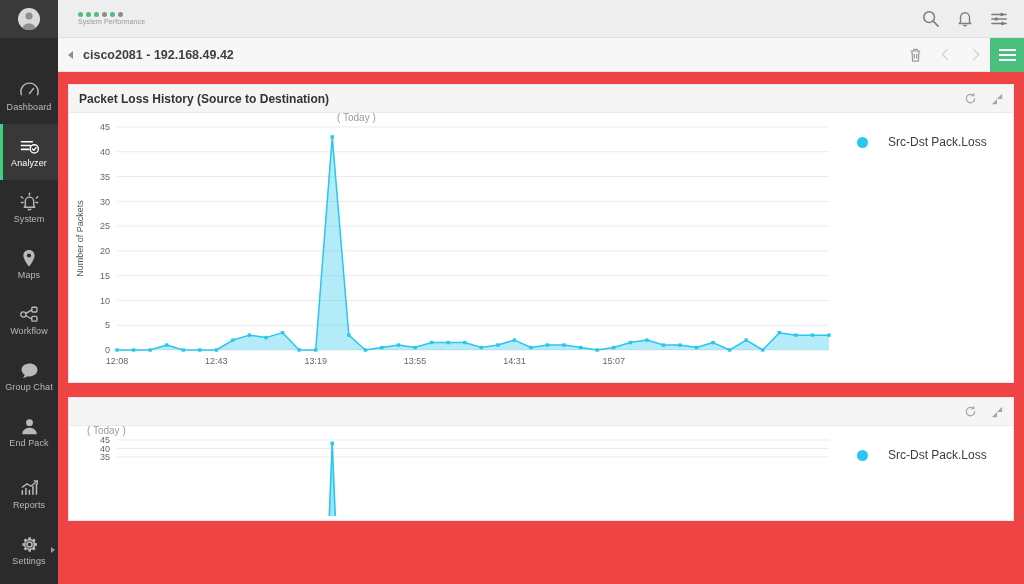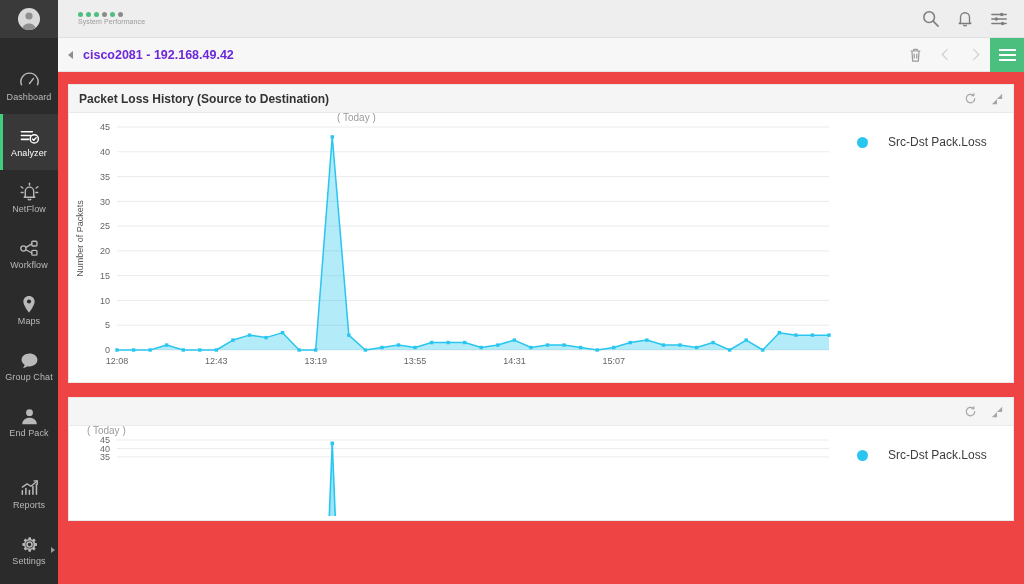--- a/index.html
+++ b/index.html
@@ -23,21 +23,21 @@
     height: 38px;
     display: flex; align-items: center; justify-content: center;
     background: #3a3a3a;
   }
   .avatar {
     width: 22px; height: 22px; border-radius: 50%;
     background: #d9d9d9;
     display: flex; align-items: flex-end; justify-content: center;
     overflow: hidden;
   }
-  .nav-top { padding-top: 20px; }
+  .nav-top { padding-top: 30px; }
   .nav-item {
     position: relative;
     height: 56px;
     display: flex; flex-direction: column;
     align-items: center; justify-content: center;
     gap: 3px;
     cursor: pointer;
     color: #b9b9b9;
   }
   .nav-item.active { background: #383838; color: #ffffff; }
@@ -82,21 +82,21 @@
     display: flex; align-items: center;
     padding-left: 10px;
   }
   .crumb-back {
     width: 0; height: 0;
     border-right: 5px solid #8e8e8e;
     border-top: 4px solid transparent;
     border-bottom: 4px solid transparent;
     margin-right: 10px; cursor: pointer;
   }
-  .crumb-title { font-size: 12.5px; font-weight: bold; color: #6d28d9; }
+  .crumb-title { font-size: 12.5px; font-weight: bold; color: #404040; }
   .crumb-actions { margin-left: auto; display: flex; align-items: center; height: 34px; }
   .crumb-actions .cicon { width: 30px; display: flex; align-items: center; justify-content: center; color: #9b9b9b; cursor: pointer; }
   .crumb-actions .cicon.dis { color: #d2d2d2; }
   .menu-btn {
     width: 34px; height: 34px; background: #4bbf7e;
     display: flex; align-items: center; justify-content: center;
     cursor: pointer; flex-direction: column; gap: 3px;
   }
   .menu-btn i { display: block; width: 17px; height: 2px; background: #fff; }
 
@@ -168,41 +168,41 @@
               <path d="M9.4 17.6a1.7 1.7 0 0 0 3.2 0"></path>
               <g stroke-linecap="round">
                 <line x1="2.2" y1="5" x2="4" y2="6.3"></line>
                 <line x1="19.8" y1="5" x2="18" y2="6.3"></line>
                 <line x1="11" y1="1.4" x2="11" y2="3.3"></line>
                 <line x1="2.4" y1="11" x2="4.3" y2="11"></line>
                 <line x1="19.6" y1="11" x2="17.7" y2="11"></line>
               </g>
             </svg>
           </span>
-          <span class="nav-label">NetFlow</span>
+          <span class="nav-label">System</span>
+        </div>
+        <div class="nav-item">
+          <span class="nav-icon">
+            <svg width="20" height="21" viewBox="0 0 22 22" fill="currentColor">
+              <path d="M11 1.6c-3.5 0-6.2 2.7-6.2 6.1 0 4.6 6.2 12.3 6.2 12.3s6.2-7.7 6.2-12.3c0-3.4-2.7-6.1-6.2-6.1z"></path>
+              <circle cx="11" cy="7.7" r="2.3" fill="#2b2b2b"></circle>
+            </svg>
+          </span>
+          <span class="nav-label">Maps</span>
         </div>
         <div class="nav-item">
           <span class="nav-icon">
             <svg width="21" height="21" viewBox="0 0 22 22" fill="none" stroke="currentColor" stroke-width="1.4">
               <circle cx="4.6" cy="11" r="2.7"></circle>
               <rect x="13.4" y="3.4" width="5.4" height="5" rx="1"></rect>
               <rect x="13.4" y="13" width="5.4" height="5" rx="1"></rect>
               <path d="M7.3 9.8 13.4 6.2M7.3 12.3l6.1 3.4" stroke-linecap="round"></path>
             </svg>
           </span>
           <span class="nav-label">Workflow</span>
-        </div>
-        <div class="nav-item">
-          <span class="nav-icon">
-            <svg width="20" height="21" viewBox="0 0 22 22" fill="currentColor">
-              <path d="M11 1.6c-3.5 0-6.2 2.7-6.2 6.1 0 4.6 6.2 12.3 6.2 12.3s6.2-7.7 6.2-12.3c0-3.4-2.7-6.1-6.2-6.1z"></path>
-              <circle cx="11" cy="7.7" r="2.3" fill="#2b2b2b"></circle>
-            </svg>
-          </span>
-          <span class="nav-label">Maps</span>
         </div>
         <div class="nav-item">
           <span class="nav-icon">
             <svg width="21" height="21" viewBox="0 0 22 22" fill="currentColor">
               <path d="M11 3.6c-4.6 0-8.3 2.9-8.3 6.6 0 2.1 1.2 4 3.2 5.2-.2 1.3-.9 2.5-1.9 3.4 1.8-.2 3.4-.9 4.7-1.9 .8.2 1.6.3 2.3.3 4.6 0 8.3-2.9 8.3-6.9S15.6 3.6 11 3.6z"></path>
             </svg>
           </span>
           <span class="nav-label">Group Chat</span>
         </div>
         <div class="nav-item">

